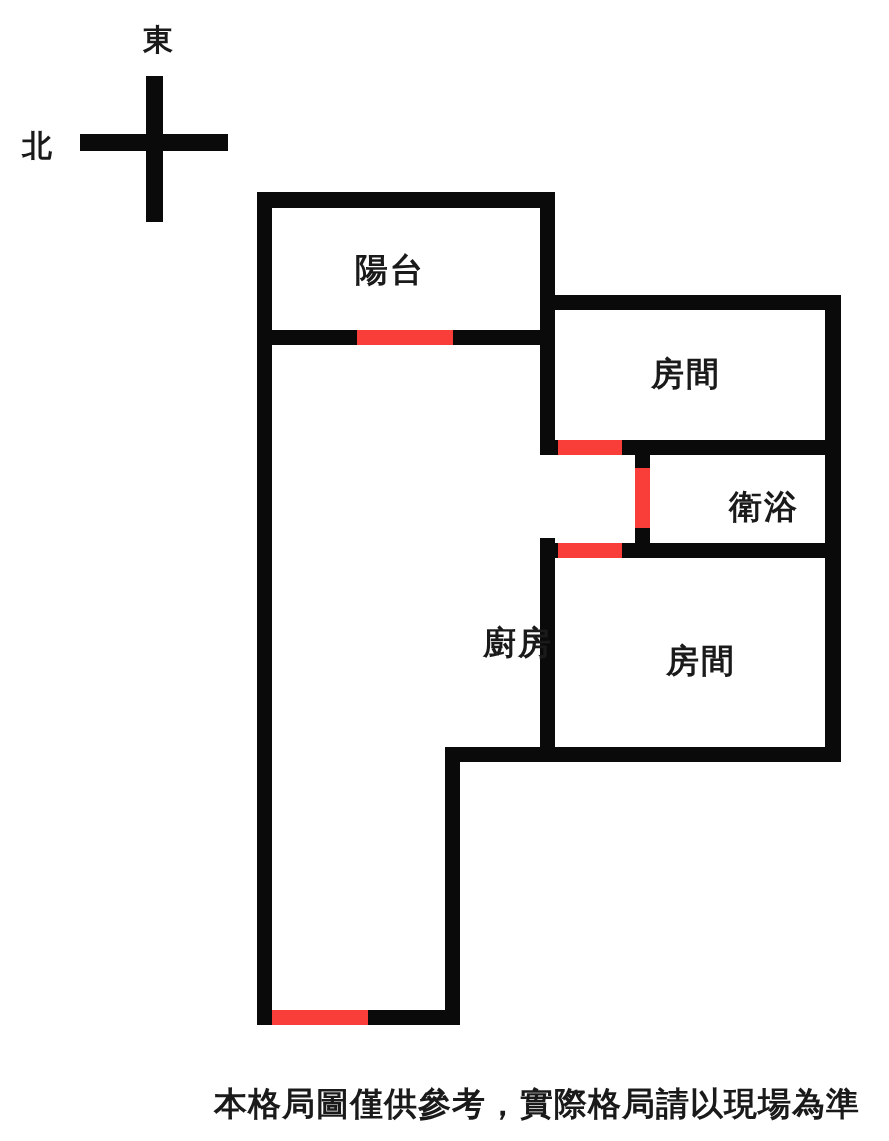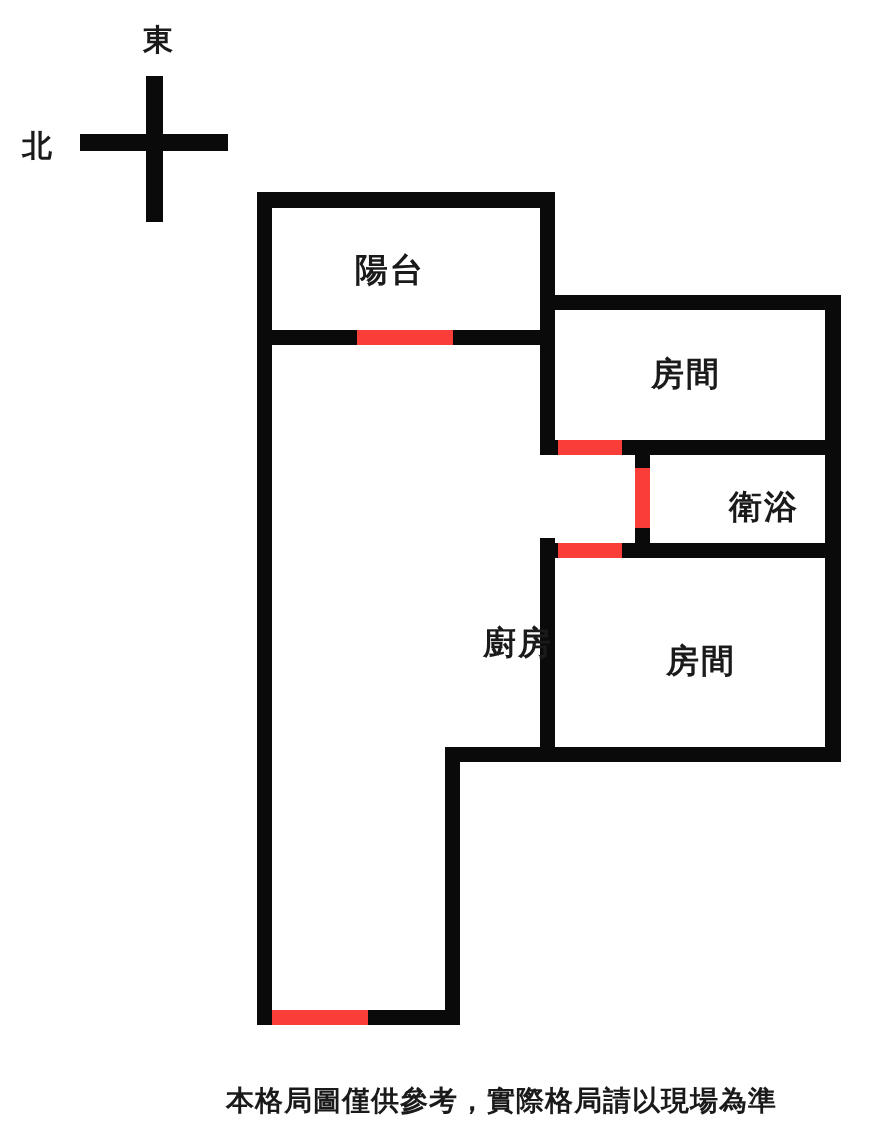--- a/index.html
+++ b/index.html
@@ -42,23 +42,23 @@
   .compass-label {
     position: absolute;
     transform: translate(-50%, -50%);
     font-size: 30px;
     font-weight: 600;
     color: var(--text);
     white-space: nowrap;
   }
   .disclaimer {
     position: absolute;
-    left: 226px;
+    left: 214px;
     top: 1082px;
-    font-size: 28px;
+    font-size: 33px;
     font-weight: 600;
     letter-spacing: 1px;
     color: var(--text);
     white-space: nowrap;
   }
 </style>
 </head>
 <body>
 
 <div class="canvas">

